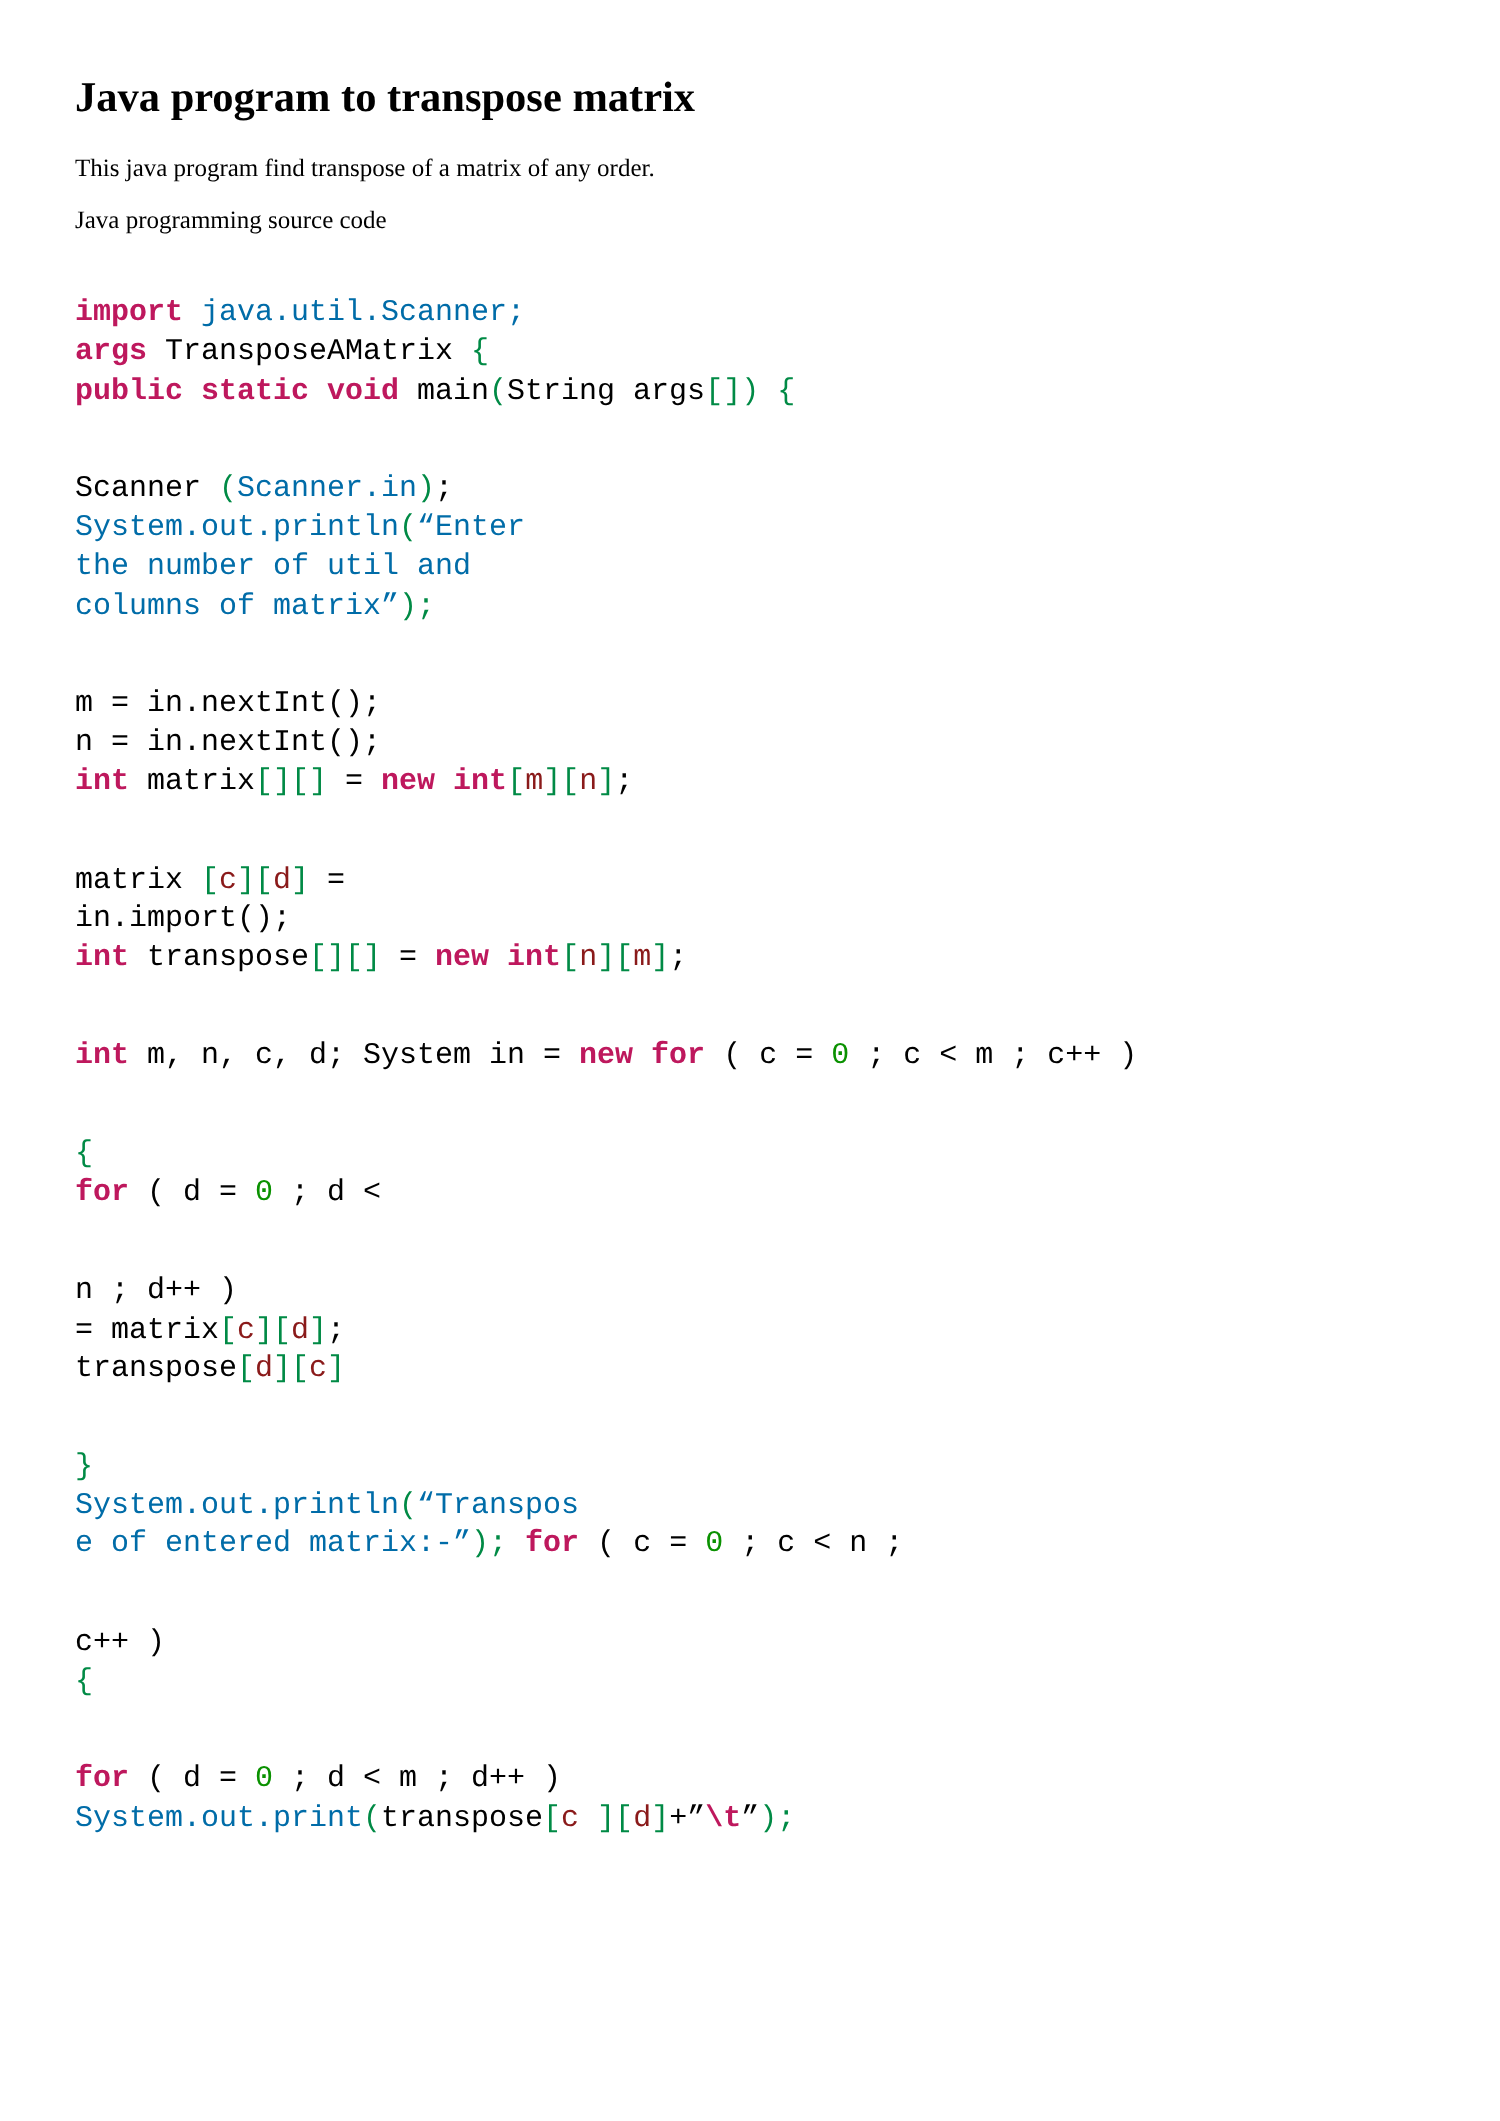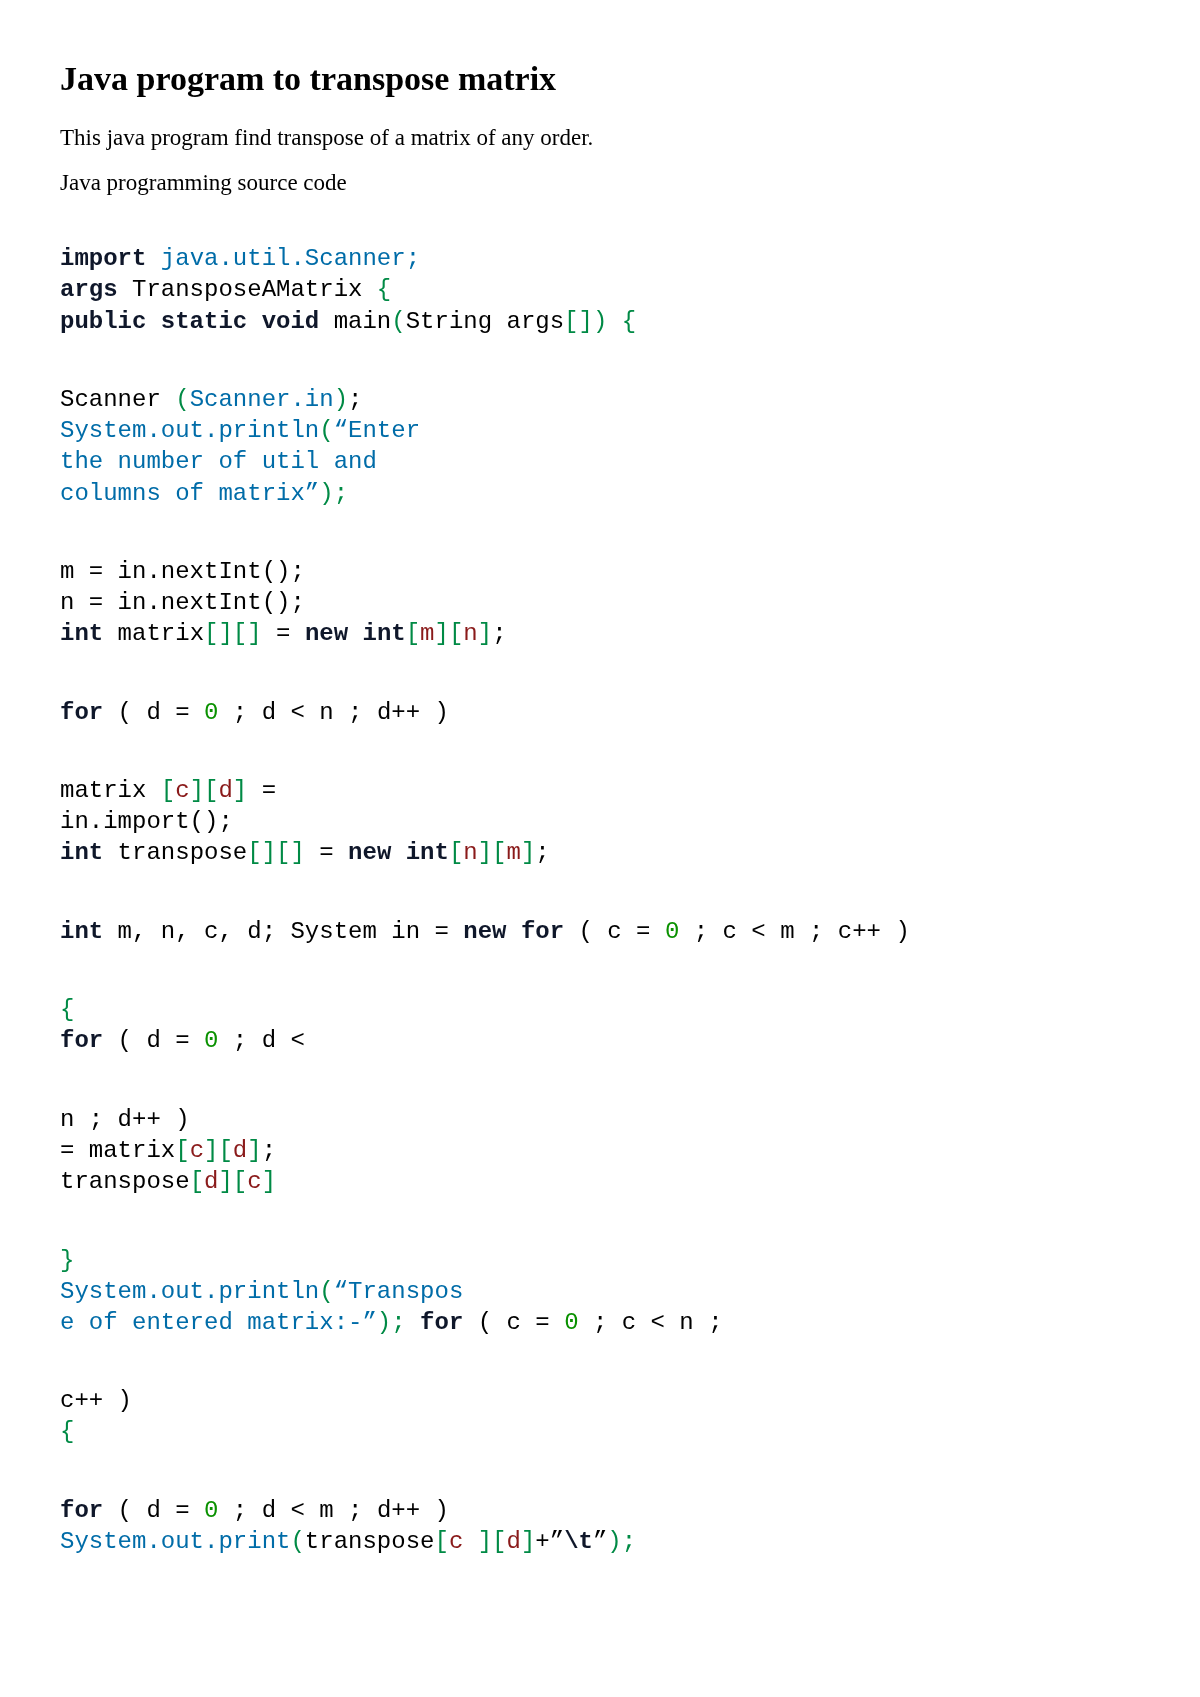--- a/index.html
+++ b/index.html
@@ -10,31 +10,31 @@
     background: #fff;
     width: 1200px;
     box-sizing: border-box;
   }
   h1 {
     font-size: 34px;
     font-weight: bold;
     margin: 0 0 24px 0;
   }
   p {
-    font-size: 23px;
+    font-size: 20px;
     margin: 0 0 14px 0;
     line-height: 1.35;
   }
   .code {
     font-family: 'Courier New', Courier, monospace;
     font-size: 24px;
     line-height: 1.3;
     white-space: pre-wrap;
   }
-  .kw { font-weight: bold; color: #0f172a; }
+  .kw { font-weight: bold; color: #be185d; }
   .cls { color: #006CA8; }
   .str { color: #006CA8; }
   .num { color: #0A9100; }
   .idx { color: #8A1A1A; }
   .brace { color: #008A45; }
   .block { margin-bottom: 16px; }
 </style>
 </head>
 <body>
 
@@ -48,21 +48,20 @@
 <div class="block"><span class="kw">import</span><span class="cls"> java.util.Scanner;</span>
 <span class="kw">args</span><span> TransposeAMatrix </span><span class="brace">{</span>
 <span class="kw">public static void</span><span> main</span><span class="brace">(</span><span>String args</span><span class="brace">[]) {</span></div>
 <div class="block"><span>Scanner </span><span class="brace">(</span><span class="cls">Scanner.in</span><span class="brace">)</span><span>;</span>
 <span class="cls">System.out.println</span><span class="brace">(</span><span class="str">“Enter</span>
 <span class="str">the number of util and</span>
 <span class="str">columns of matrix”</span><span class="brace">);</span></div>
 <div class="block"><span>m = in.nextInt();</span>
 <span>n = in.nextInt();</span>
 <span class="kw">int</span><span> matrix</span><span class="brace">[][]</span><span> = </span><span class="kw">new int</span><span class="brace">[</span><span class="idx">m</span><span class="brace">][</span><span class="idx">n</span><span class="brace">]</span><span>;</span></div>
-<div class="block"><span class="kw">for</span><span> ( d = </span><span class="num">0</span><span> ; d &lt; n ; d++ )</span></div>
 <div class="block"><span>matrix </span><span class="brace">[</span><span class="idx">c</span><span class="brace">][</span><span class="idx">d</span><span class="brace">]</span><span> =</span>
 <span>in.import();</span>
 <span class="kw">int</span><span> transpose</span><span class="brace">[][]</span><span> = </span><span class="kw">new int</span><span class="brace">[</span><span class="idx">n</span><span class="brace">][</span><span class="idx">m</span><span class="brace">]</span><span>;</span></div>
 <div class="block"><span class="kw">int</span><span> m, n, c, d; System in = </span><span class="kw">new for</span><span> ( c = </span><span class="num">0</span><span> ; c &lt; m ; c++ )</span></div>
 <div class="block"><span class="brace">{</span>
 <span class="kw">for</span><span> ( d = </span><span class="num">0</span><span> ; d &lt;</span></div>
 <div class="block"><span>n ; d++ )</span>
 <span>= matrix</span><span class="brace">[</span><span class="idx">c</span><span class="brace">][</span><span class="idx">d</span><span class="brace">]</span><span>;</span>
 <span>transpose</span><span class="brace">[</span><span class="idx">d</span><span class="brace">][</span><span class="idx">c</span><span class="brace">]</span></div>
 <div class="block"><span class="brace">}</span>

